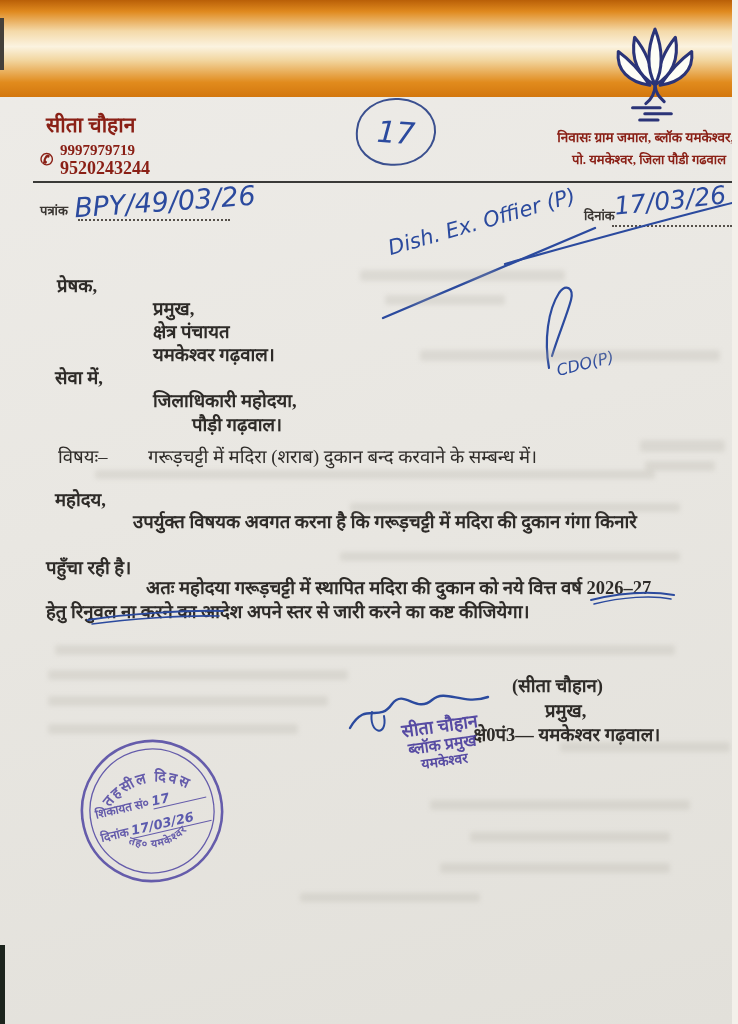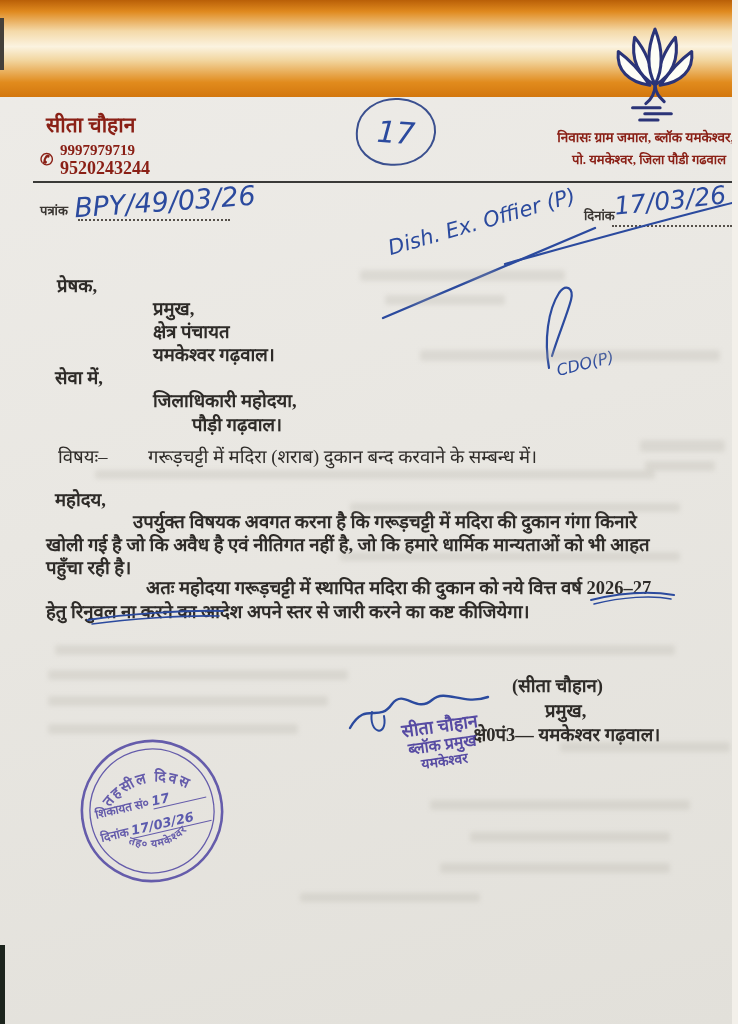--- a/index.html
+++ b/index.html
@@ -91,21 +91,20 @@
 
   <div class="abs print" style="left:55px;top:364px;">सेवा में,</div>
   <div class="abs print" style="left:153px;top:387px;">जिलाधिकारी महोदया,</div>
   <div class="abs print" style="left:153px;top:411px;margin-left:39px;">पौड़ी गढ़वाल।</div>
 
   <div class="abs print bold" style="left:58px;top:443px;">विषयः–</div>
   <div class="abs print bold" style="left:148px;top:443px;">गरूड़चट्टी में मदिरा (शराब) दुकान बन्द करवाने के सम्बन्ध में।</div>
 
   <div class="abs print" style="left:55px;top:486px;">महोदय,</div>
   <div class="abs print" style="left:133px;top:508px;">उपर्युक्त विषयक अवगत करना है कि गरूड़चट्टी में मदिरा की दुकान गंगा किनारे</div>
-  <div class="abs print" style="left:46px;top:531px;">खोली गई है जो कि अवैध है एवं नीतिगत नहीं है, जो कि हमारे धार्मिक मान्यताओं को भी आहत</div>
   <div class="abs print" style="left:46px;top:554px;">पहुँचा रही है।</div>
   <div class="abs print" style="left:146px;top:574px;">अतः महोदया गरूड़चट्टी में स्थापित मदिरा की दुकान को नये वित्त वर्ष 2026–27</div>
   <div class="abs print" style="left:46px;top:598px;">हेतु रिनुवल ना करने का आदेश अपने स्तर से जारी करने का कष्ट कीजियेगा।</div>
 
   <div class="abs print" style="left:512px;top:672px;">(सीता चौहान)</div>
   <div class="abs print" style="left:545px;top:697px;">प्रमुख,</div>
   <div class="abs print" style="left:473px;top:721px;">क्षे0पं3— यमकेश्वर गढ़वाल।</div>
 
   <div class="abs namestamp">
     <div style="font-size:18px;">सीता चौहान</div>

